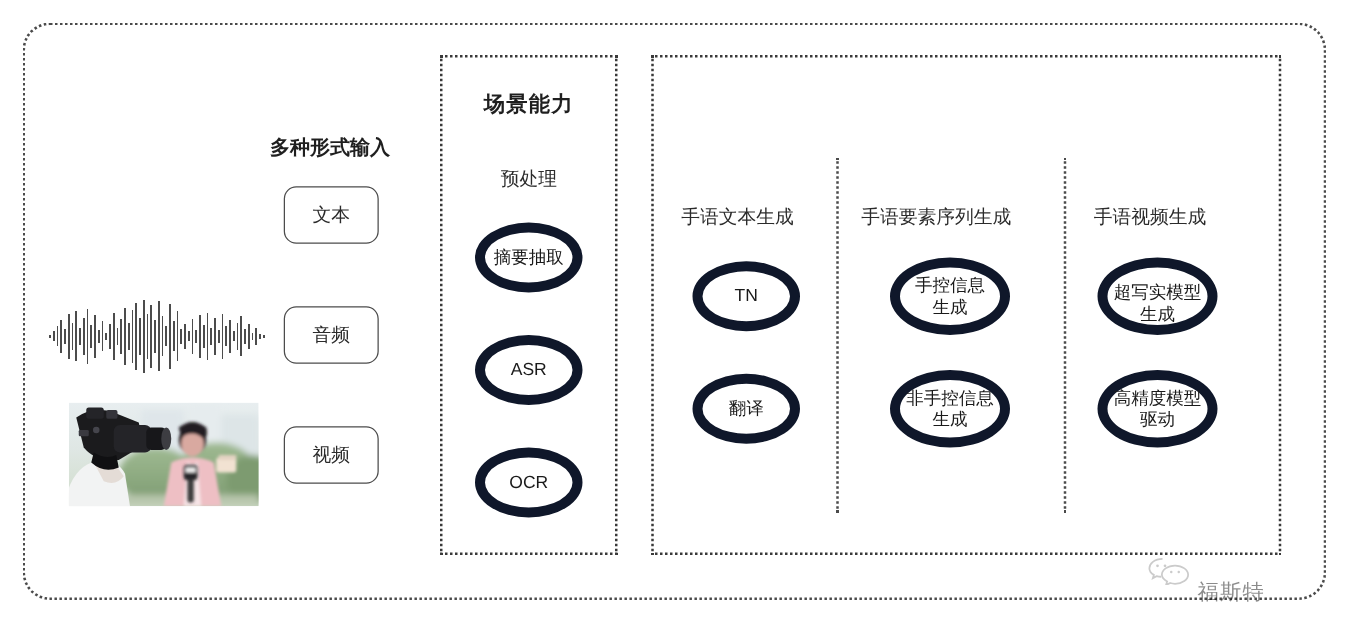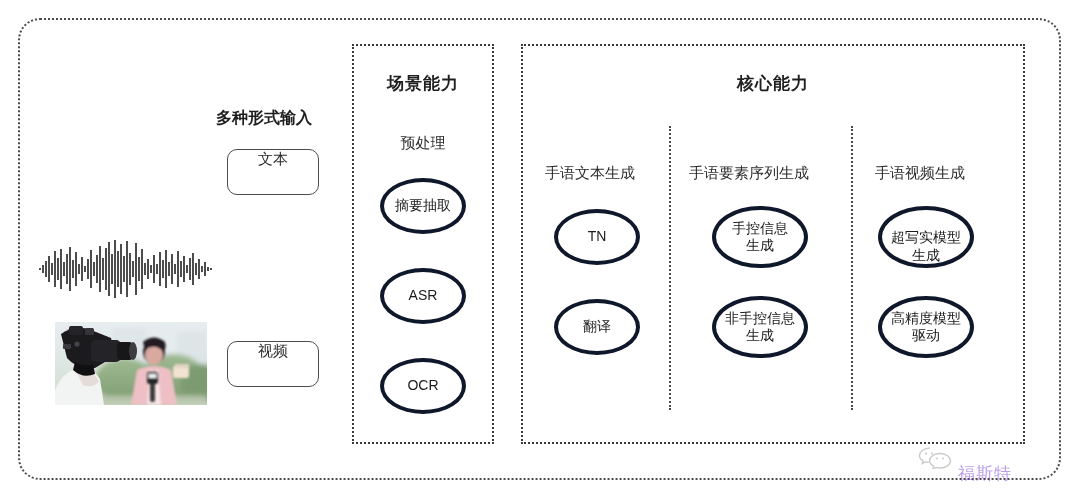--- a/index.html
+++ b/index.html
@@ -67,45 +67,45 @@
   .sub-label {
     position: absolute;
     font-size: 15px;
     color: #2b2b2b;
     white-space: nowrap;
   }
 
   
   .ellipse {
     position: absolute;
-    border: 4px solid #0f172a;
+    border: 8px solid #0f172a;
     border-radius: 50%;
     box-sizing: border-box;
     display: flex;
     align-items: center;
     justify-content: center;
     text-align: center;
     background: #ffffff;
     font-size: 14px;
     line-height: 1.25;
     color: #1a1a1a;
   }
   .ellipse.small { width: 86px; height: 56px; }
   .ellipse.wide  { width: 96px; height: 62px; }
 
   
   .modal-box {
     position: absolute;
-    width: 92px;
+    width: 76px;
     height: 46px;
     border: 1.6px solid #4c4c4c;
     border-radius: 10px;
     box-sizing: border-box;
     display: flex;
-    align-items: flex-start;
+    align-items: center;
     justify-content: center;
     font-size: 15px;
     color: #2b2b2b;
     background: #ffffff;
   }
 
   .input-heading {
     position: absolute;
     font-size: 16px;
     font-weight: bold;
@@ -144,21 +144,21 @@
     position: absolute;
     left: 918px;
     top: 432px;
     display: flex;
     align-items: center;
     gap: 6px;
     opacity: 0.45;
   }
   .watermark-text {
     font-size: 17px;
-    color: #6d28d9;
+    color: #000000;
     letter-spacing: 1px;
     margin-top: 30px;
   }
 </style>
 </head>
 <body>
 
 <div id="canvas">
 
   <div class="outer-frame"></div>
@@ -289,20 +289,23 @@
         <path d="M20 40 q10 6 18 2 l2 10 q-12 5 -22 -4 z" fill="#101012"></path>
         <circle cx="22" cy="22" r="2.6" fill="#45454c"></circle>
         <rect x="8" y="22" width="8" height="5" rx="1" fill="#3a3a40"></rect>
       </g>
     </svg>
   </div>
 
   <div class="modal-box" style="left:227px; top:149px;">
     <span>文本</span>
   </div>
+  <div class="modal-box" style="left:227px; top:245px;">
+    <span>音频</span>
+  </div>
   <div class="modal-box" style="left:227px; top:341px;">
     <span>视频</span>
   </div>
 
   <div class="panel panel-scene">
     <div class="panel-title">场景能力</div>
 
     <div class="sub-label" style="left:0; top:88px; width:100%; text-align:center;">预处理</div>
 
     <div class="ellipse small" style="left:26px; top:132px;">
@@ -310,21 +313,20 @@
     </div>
     <div class="ellipse small" style="left:26px; top:222px;">
       <span>ASR</span>
     </div>
     <div class="ellipse small" style="left:26px; top:312px;">
       <span>OCR</span>
     </div>
   </div>
 
   <div class="panel panel-core">
-    <div class="panel-title">核心能力</div>
 
     <div class="divider divider-1"></div>
     <div class="divider divider-2"></div>
 
     <div class="sub-label" style="left:22px; top:118px;">手语文本生成</div>
     <div class="ellipse small" style="left:31px; top:253px;">
       <span>翻译</span>
     </div>
     <div class="ellipse small" style="left:31px; top:163px;">
       <span>TN</span>

